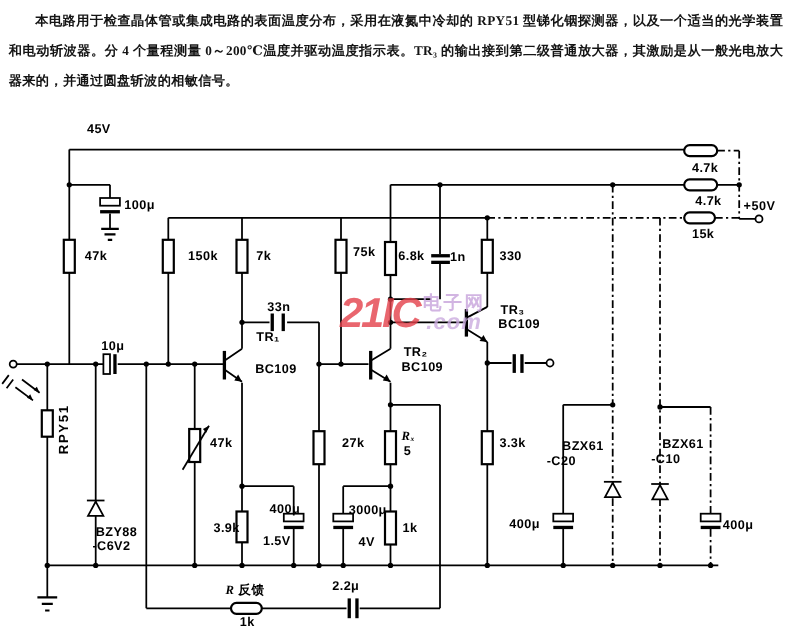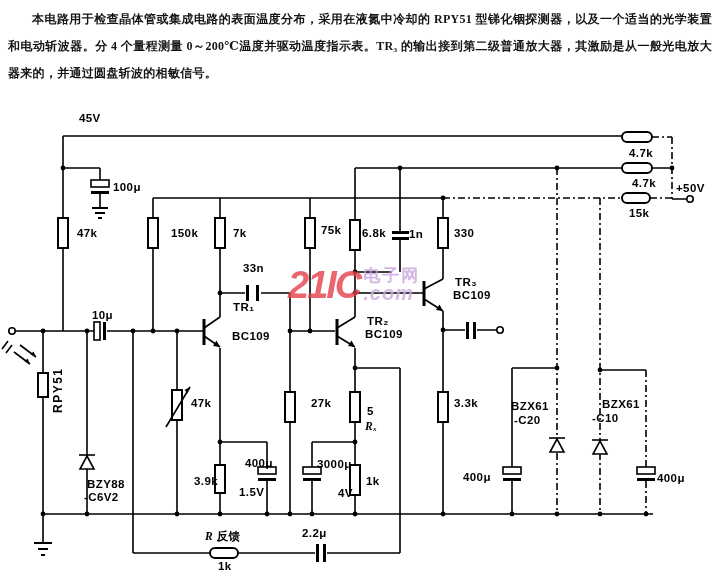--- a/index.html
+++ b/index.html
@@ -16,27 +16,27 @@
   .schem-svg{position:absolute;left:0;top:0;}
   .lbl{
     position:absolute;font-weight:bold;font-size:11.5px;color:#000;
     white-space:nowrap;letter-spacing:0.4px;
   }
   .lbl-rot{
     position:absolute;left:51px;top:413px;font-weight:bold;font-size:12px;
     letter-spacing:1.5px;transform:rotate(-90deg);transform-origin:0 0;
     white-space:nowrap;color:#000;
   }
-  .lbl-it{font-style:italic;font-family:"Liberation Serif","DejaVu Serif",serif;margin-top:29px;}
+  .lbl-it{font-style:italic;font-family:"Liberation Serif","DejaVu Serif",serif;}
   .wm{position:absolute;left:288px;top:266px;display:flex;align-items:flex-start;opacity:0.8;pointer-events:none;}
   .wm-brand{
     font-size:38px;line-height:38px;font-weight:bold;font-style:italic;
-    color:#e4414b;letter-spacing:-2px;font-family:"Liberation Sans",sans-serif;
-  }
-  .wm-right{margin-left:3px;margin-top:1px;}
+    color:#e4414b;letter-spacing:-2px;font-family:"Liberation Sans",sans-serif;margin-left:21px;
+  }
+  .wm-right{margin-left:3px;margin-top:1px;text-align:center;}
   .wm-cn{font-size:17px;line-height:17px;font-weight:bold;color:#c7a3dc;letter-spacing:2px;}
   .wm-tld{font-size:20px;line-height:19px;font-weight:bold;font-style:italic;color:#cbacdf;letter-spacing:1px;}
 </style>
 </head>
 <body>
 
 <div class="para">本电路用于检查晶体管或集成电路的表面温度分布，采用在液氮中冷却的 RPY51 型锑化铟探测器，以及一个适当的光学装置和电动斩波器。分 4 个量程测量 0～200℃温度并驱动温度指示表。TR₃ 的输出接到第二级普通放大器，其激励是从一般光电放大器来的，并通过圆盘斩波的相敏信号。</div>
 
 <svg class="schem-svg" width="719" height="576" viewBox="0 0 719 576">
 
@@ -224,21 +224,21 @@
     <path d="M92,208 H108 M95,213 H105 M98,218 H102"></path>
     <path d="M34,543 H52 M38,549 H48 M41,555 H45"></path>
   </g>
 </svg>
 
 <span class="lbl" style="left:79px;top:112px">45V</span>
 <span class="lbl" style="left:113px;top:181px">100μ</span>
 <span class="lbl" style="left:77px;top:227px">47k</span>
 <span class="lbl" style="left:171px;top:227px">150k</span>
 <span class="lbl" style="left:233px;top:227px">7k</span>
-<span class="lbl" style="left:243px;top:262px">33n</span>
+<span class="lbl" style="left:243px;top:274px">33n</span>
 <span class="lbl" style="left:321px;top:224px">75k</span>
 <span class="lbl" style="left:362px;top:227px">6.8k</span>
 <span class="lbl" style="left:409px;top:228px">1n</span>
 <span class="lbl" style="left:454px;top:227px">330</span>
 <span class="lbl" style="left:629px;top:147px">4.7k</span>
 <span class="lbl" style="left:632px;top:177px">4.7k</span>
 <span class="lbl" style="left:629px;top:207px">15k</span>
 <span class="lbl" style="left:676px;top:182px">+50V</span>
 <span class="lbl" style="left:233px;top:301px">TR₁</span>
 <span class="lbl" style="left:232px;top:330px">BC109</span>
@@ -247,30 +247,30 @@
 <span class="lbl" style="left:455px;top:276px">TR₃</span>
 <span class="lbl" style="left:453px;top:289px">BC109</span>
 <span class="lbl" style="left:92px;top:309px">10μ</span>
 <span class="lbl-rot">RPY51</span>
 <span class="lbl" style="left:191px;top:397px">47k</span>
 <span class="lbl" style="left:311px;top:397px">27k</span>
 <span class="lbl lbl-it" style="left:365px;top:391px">Rₓ</span>
 <span class="lbl" style="left:367px;top:405px">5</span>
 <span class="lbl" style="left:454px;top:397px">3.3k</span>
 <span class="lbl" style="left:511px;top:400px">BZX61</span>
-<span class="lbl" style="left:514px;top:414px">-C20</span>
+<span class="lbl" style="left:497px;top:414px">-C20</span>
 <span class="lbl" style="left:602px;top:398px">BZX61</span>
 <span class="lbl" style="left:592px;top:412px">-C10</span>
 <span class="lbl" style="left:87px;top:478px">BZY88</span>
 <span class="lbl" style="left:84px;top:491px">-C6V2</span>
 <span class="lbl" style="left:194px;top:475px">3.9k</span>
 <span class="lbl" style="left:245px;top:457px">400μ</span>
 <span class="lbl" style="left:239px;top:486px">1.5V</span>
 <span class="lbl" style="left:317px;top:458px">3000μ</span>
-<span class="lbl" style="left:338px;top:487px">4V</span>
+<span class="lbl" style="left:326px;top:487px">4V</span>
 <span class="lbl" style="left:366px;top:475px">1k</span>
 <span class="lbl" style="left:463px;top:471px">400μ</span>
 <span class="lbl" style="left:657px;top:472px">400μ</span>
 <span class="lbl" style="left:205px;top:529px"><i class="lbl-it">R</i> <span>反馈</span></span>
 <span class="lbl" style="left:218px;top:560px">1k</span>
 <span class="lbl" style="left:302px;top:527px">2.2μ</span>
 
 <div class="wm">
   <span class="wm-brand">21IC</span>
   <span class="wm-right">

